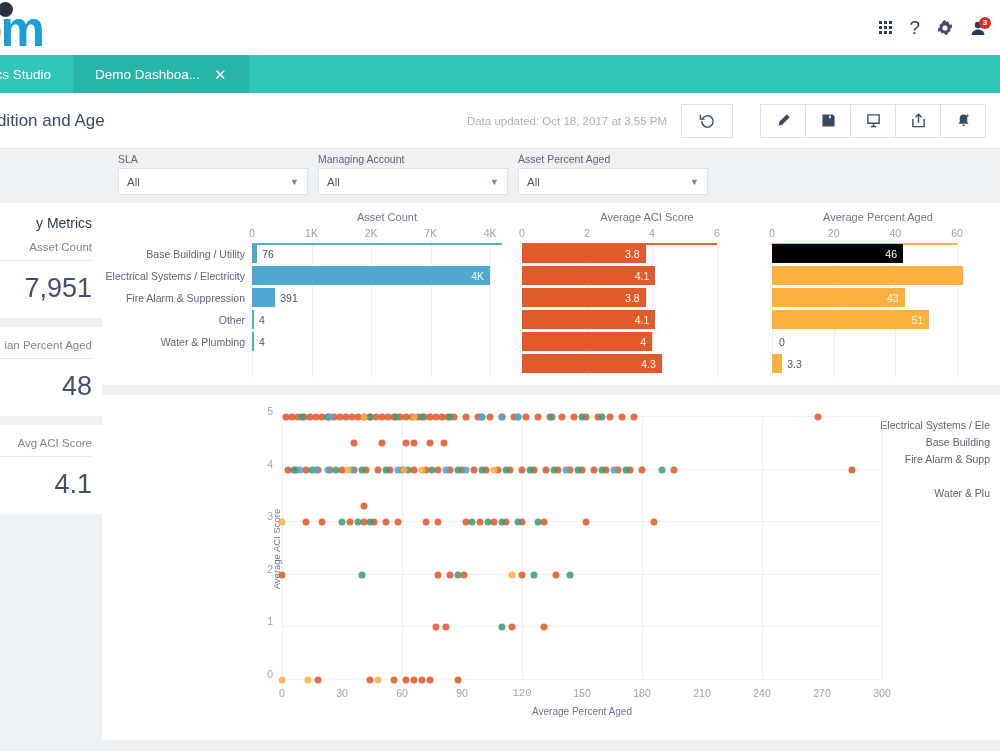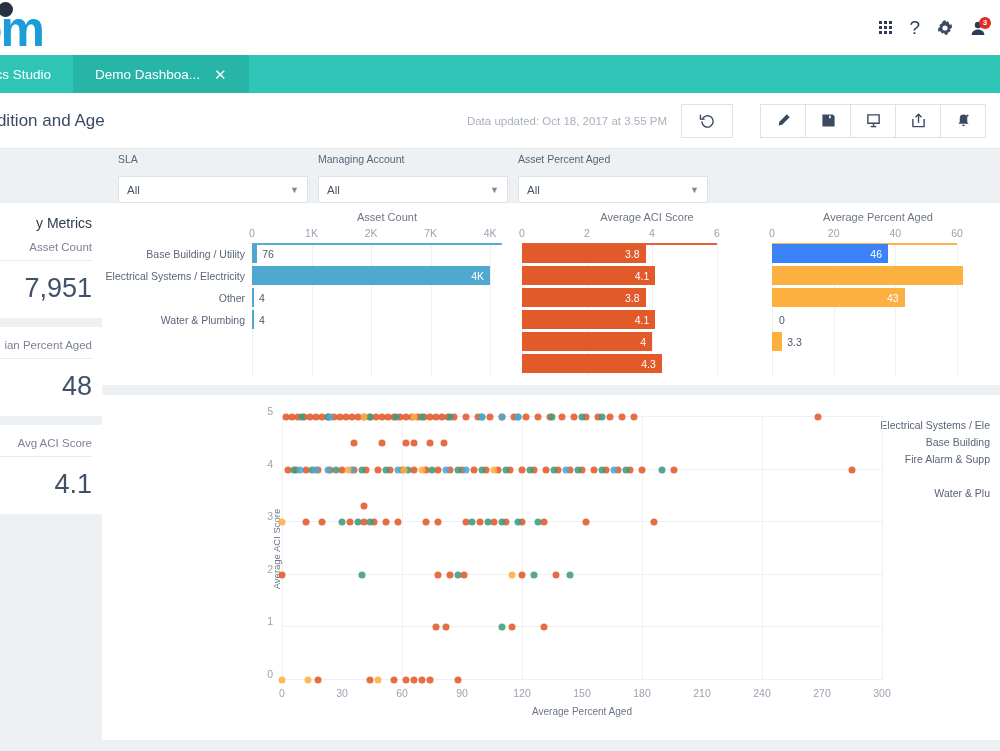--- a/index.html
+++ b/index.html
@@ -71,21 +71,21 @@
   }
   .tbtn.solo { margin-left: 0; margin-right: 14px; width: 52px; }
   .tbtn svg { display: block; }
 
   
   .filters {
     height: 54px; background: #eef1f4; display: flex; align-items: flex-start;
     padding-left: 118px; padding-top: 4px; gap: 10px;
   }
   .filter { width: 190px; }
-  .filter-label { font-size: 10.5px; color: #5a6578; margin-bottom: 11px; }
+  .filter-label { font-size: 10.5px; color: #5a6578; margin-bottom: 3px; }
   .filter-box {
     height: 27px; background: #fff; border: 1px solid #dde2e8;
     display: flex; align-items: center; justify-content: space-between;
     padding: 0 8px; font-size: 11.5px; color: #4b566b; cursor: pointer;
   }
   .chev { color: #7d8899; font-size: 9px; }
 
   
   .body { display: flex; height: 557px; padding-left: 0; }
   .sidebar { width: 112px; margin-left: -10px; flex: none; }
@@ -294,20 +294,25 @@
                 <div class="bar" style="width: 5.2381px; background: rgb(79, 168, 208);"></div>
                 <span class="bar-val-out">76</span>
               </div>
               <div class="bar-row-item">
                 <div class="cat-label" style="width: 150px;">Electrical Systems / Electricity</div>
                 <div class="bar" style="width: 238.095px; background: rgb(79, 168, 208);">
                   <span class="bar-val-in">4K</span>
                 </div>
               </div>
               <div class="bar-row-item">
+                <div class="cat-label" style="width: 150px;">Fire Alarm &amp; Suppression</div>
+                <div class="bar" style="width: 23.2738px; background: rgb(79, 168, 208);"></div>
+                <span class="bar-val-out">391</span>
+              </div>
+              <div class="bar-row-item">
                 <div class="cat-label" style="width: 150px;">Other</div>
                 <div class="bar" style="width: 2px; background: rgb(79, 168, 208);"></div>
                 <span class="bar-val-out">4</span>
               </div>
               <div class="bar-row-item">
                 <div class="cat-label" style="width: 150px;">Water &amp; Plumbing</div>
                 <div class="bar" style="width: 2px; background: rgb(79, 168, 208);"></div>
                 <span class="bar-val-out">4</span>
               </div>
             </div>
@@ -366,30 +371,35 @@
               <span style="left: 123.333px;">40</span>
               <span style="left: 185px;">60</span>
             </div>
             <div class="plot" style="position: relative; height: 134px; overflow: hidden;">
               <div class="gridv" style="left: 0px;"></div>
               <div class="gridv" style="left: 61.6667px;"></div>
               <div class="gridv" style="left: 123.333px;"></div>
               <div class="gridv" style="left: 185px;"></div>
               <div class="axis-rule" style="top: 0px; left: 0px; width: 185px; background: rgb(251, 176, 64); opacity: 0.95;"></div>
               <div class="bar-row-item">
-                <div class="bar" style="width: 116px; background: #3b82f6; align-items: center;">
+                <div class="bar" style="width: 131px; background: #000000; align-items: center;">
                   <span class="bar-val-in">46</span>
                 </div>
               </div>
               <div class="bar-row-item">
                 <div class="bar" style="width: 191.167px; background: rgb(251, 176, 64);"></div>
               </div>
               <div class="bar-row-item">
                 <div class="bar" style="width: 132.583px; background: rgb(251, 176, 64);">
                   <span class="bar-val-in">43</span>
+                </div>
+              </div>
+              <div class="bar-row-item">
+                <div class="bar" style="width: 157.25px; background: rgb(251, 176, 64);">
+                  <span class="bar-val-in">51</span>
                 </div>
               </div>
               <div class="bar-row-item">
                 <div class="bar" style="width: 2px; background: transparent;"></div>
                 <span class="bar-val-out">0</span>
               </div>
               <div class="bar-row-item">
                 <div class="bar" style="width: 10.175px; background: rgb(251, 176, 64);"></div>
                 <span class="bar-val-out">3.3</span>
               </div>
@@ -420,21 +430,21 @@
           <div class="sc-ytick" style="bottom: calc(80% - 6px);">4</div>
           <div class="sc-grid-h" style="bottom: 100%;"></div>
           <div class="sc-ytick" style="bottom: calc(100% - 6px);">5</div>
           <div class="sc-grid-v" style="left: 0%;"></div>
           <div class="sc-xtick" style="left: 0%;">0</div>
           <div class="sc-xtick" style="left: 10%;">30</div>
           <div class="sc-grid-v" style="left: 20%;"></div>
           <div class="sc-xtick" style="left: 20%;">60</div>
           <div class="sc-xtick" style="left: 30%;">90</div>
           <div class="sc-grid-v" style="left: 40%;"></div>
-          <div class="sc-xtick" style="left: 40%;">120</div>
+          <div class="sc-xtick" style="left: 40%; font-family: Liberation Mono, monospace;">120</div>
           <div class="sc-xtick" style="left: 50%;">150</div>
           <div class="sc-grid-v" style="left: 60%;"></div>
           <div class="sc-xtick" style="left: 60%;">180</div>
           <div class="sc-xtick" style="left: 70%;">210</div>
           <div class="sc-grid-v" style="left: 80%;"></div>
           <div class="sc-xtick" style="left: 80%;">240</div>
           <div class="sc-xtick" style="left: 90%;">270</div>
           <div class="sc-grid-v" style="left: 100%;"></div>
           <div class="sc-xtick" style="left: 100%;">300</div>
           <div class="dot" style="width: 7px; height: 7px; left: 0.666667%; bottom: 100%; background: rgb(226, 89, 42); opacity: 0.88;"></div>

